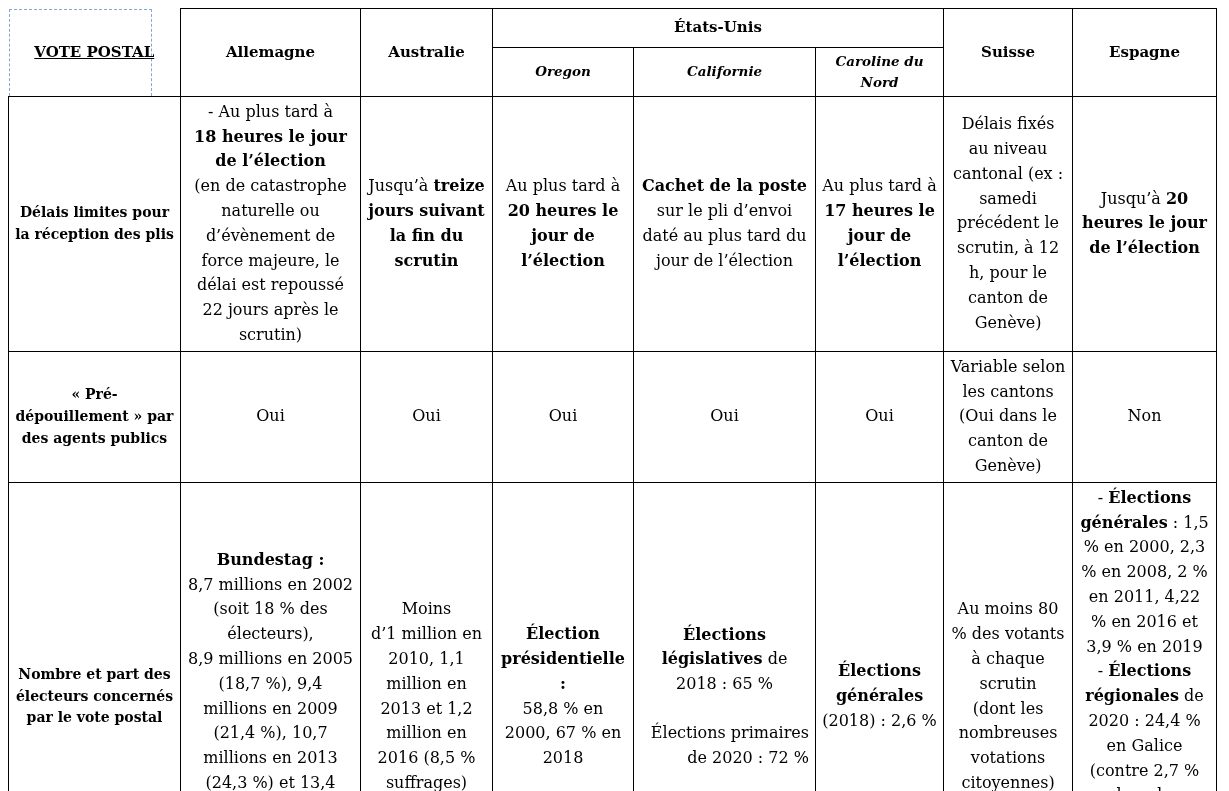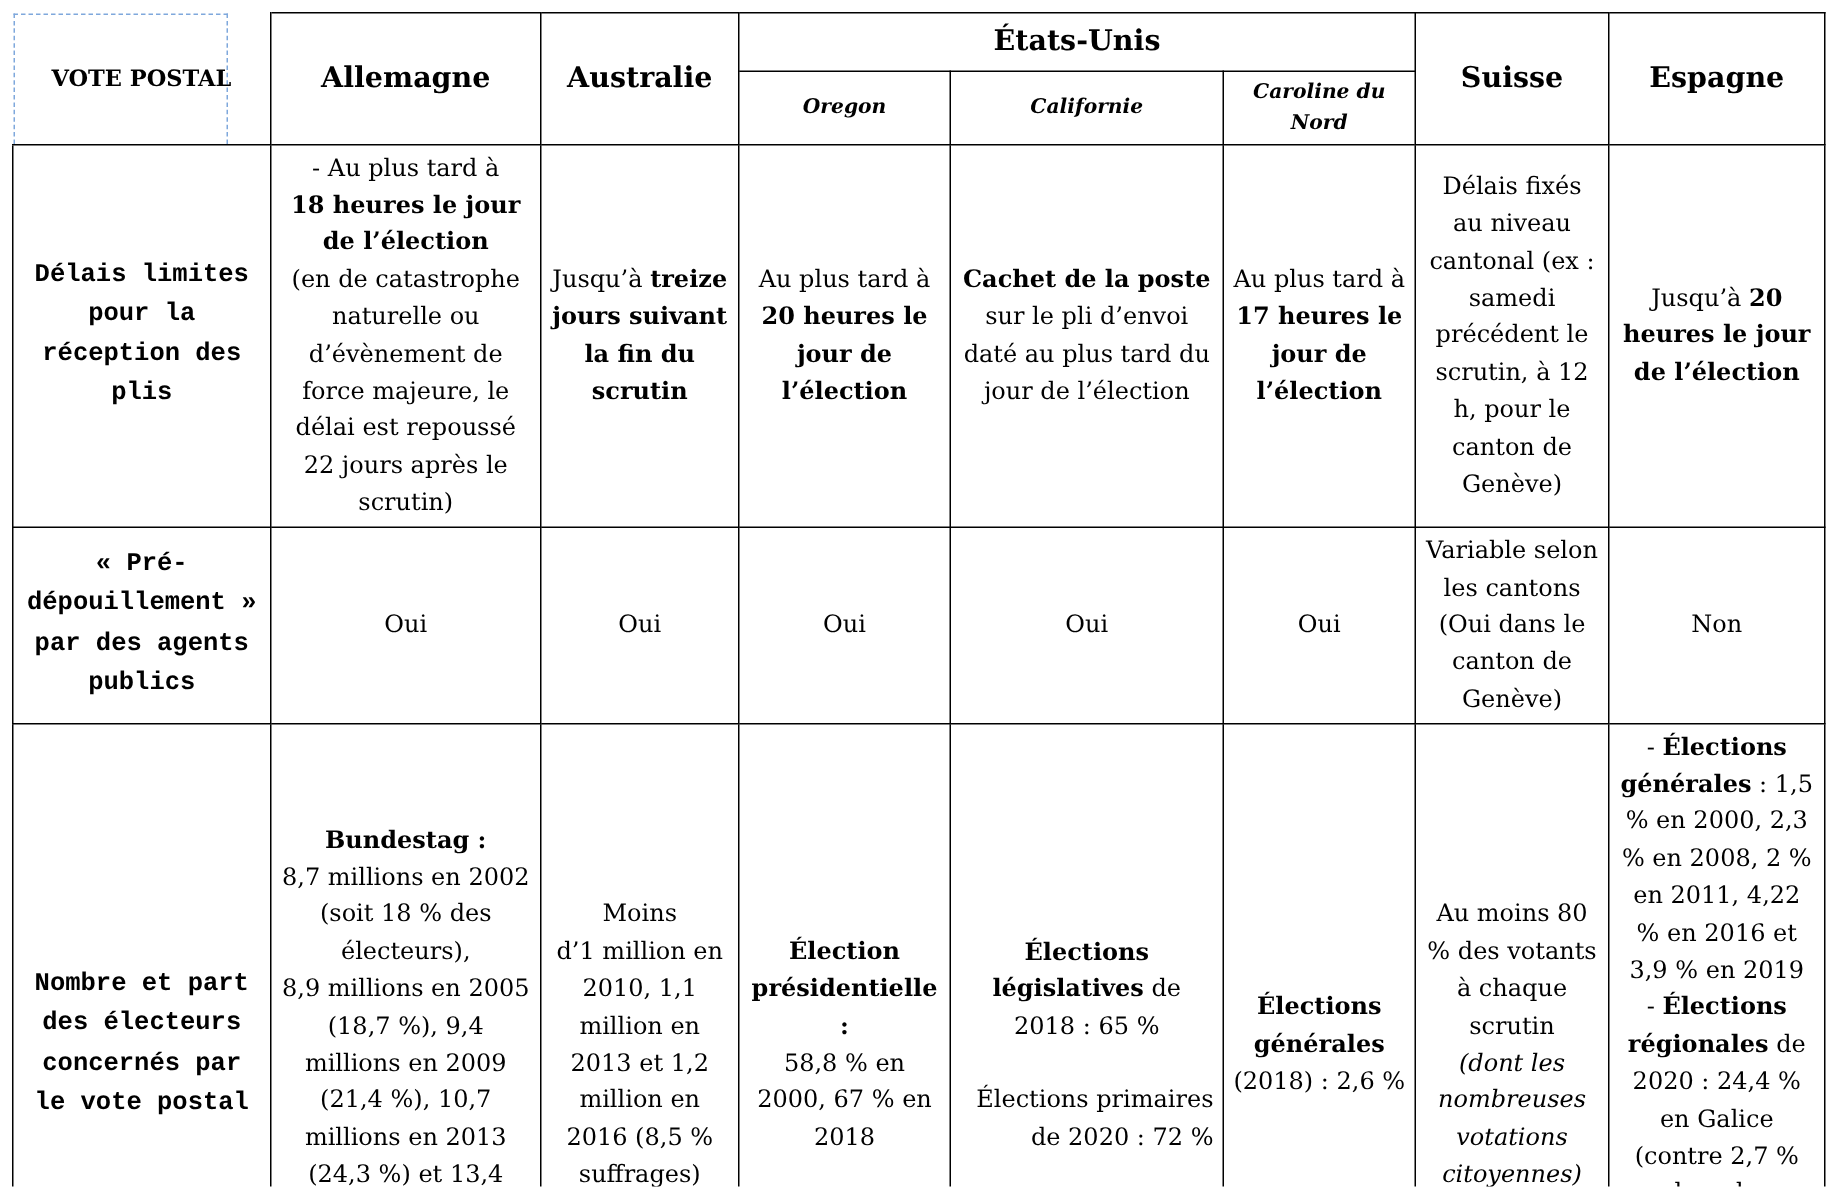--- a/index.html
+++ b/index.html
@@ -11,42 +11,42 @@
     position:absolute;left:8px;top:8px;width:1208px;
     border-collapse:collapse;table-layout:fixed;background:#fff;
   }
   .vp th,.vp td{
     border:1px solid #000;
     text-align:center;vertical-align:middle;
     padding:3px 6px;
     font-size:16px;line-height:1.55;font-weight:normal;
     word-wrap:break-word;
   }
-  .vp th.hdr{font-weight:bold;font-size:19px;}
+  .vp th.hdr{font-weight:bold;font-size:15px;}
   .vp th.state{font-weight:bold;font-style:italic;font-size:13.5px;}
-  .vp th.rowhead{font-weight:bold;font-size:17px;font-family:Liberation Mono, monospace;}
+  .vp th.rowhead{font-weight:bold;font-size:14px;}
   .vp th.corner{
     border-top:none;border-left:none;position:relative;
     font-weight:bold;font-size:15px;
   }
   .corner-frame{
     position:absolute;top:0;left:0;right:28px;bottom:0;
     border:1px dashed #7fa8dc;border-bottom:none;
     pointer-events:none;
   }
-  .corner-title{position:relative;}
+  .corner-title{text-decoration:underline;position:relative;}
   tr.h1{height:39px;}
   tr.h2{height:41px;}
   tr.r-delais{height:244px;}
   tr.r-pre{height:110px;}
   tr.r-nombre{height:341px;}
   .para{margin:0;}
   .para.gap{margin-top:1.5em;text-align:right;}
   .b{font-weight:bold;}
-  .i{font-style:italic;}
+  .i{}
 </style>
 </head>
 <body>
 
 <table class="vp">
   <colgroup>
     <col style="width:172px">
       <col style="width:180px">
       <col style="width:132px">
     <col style="width:141px">

